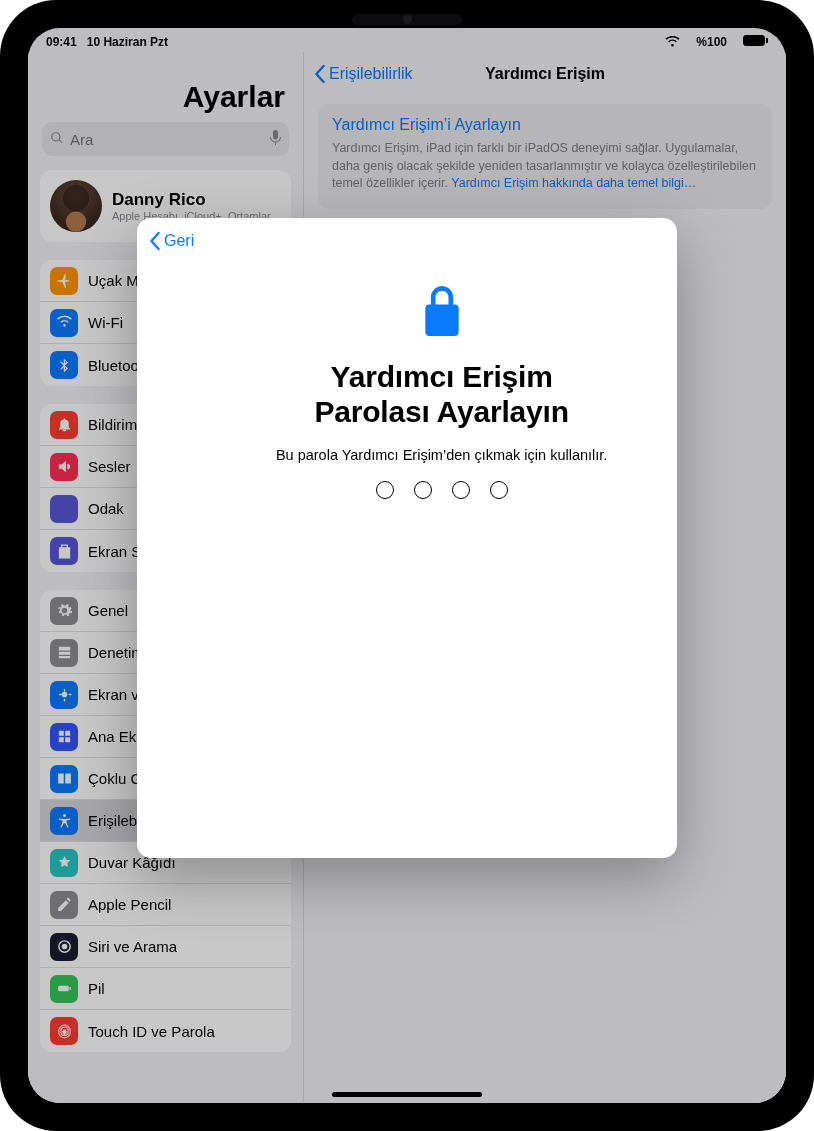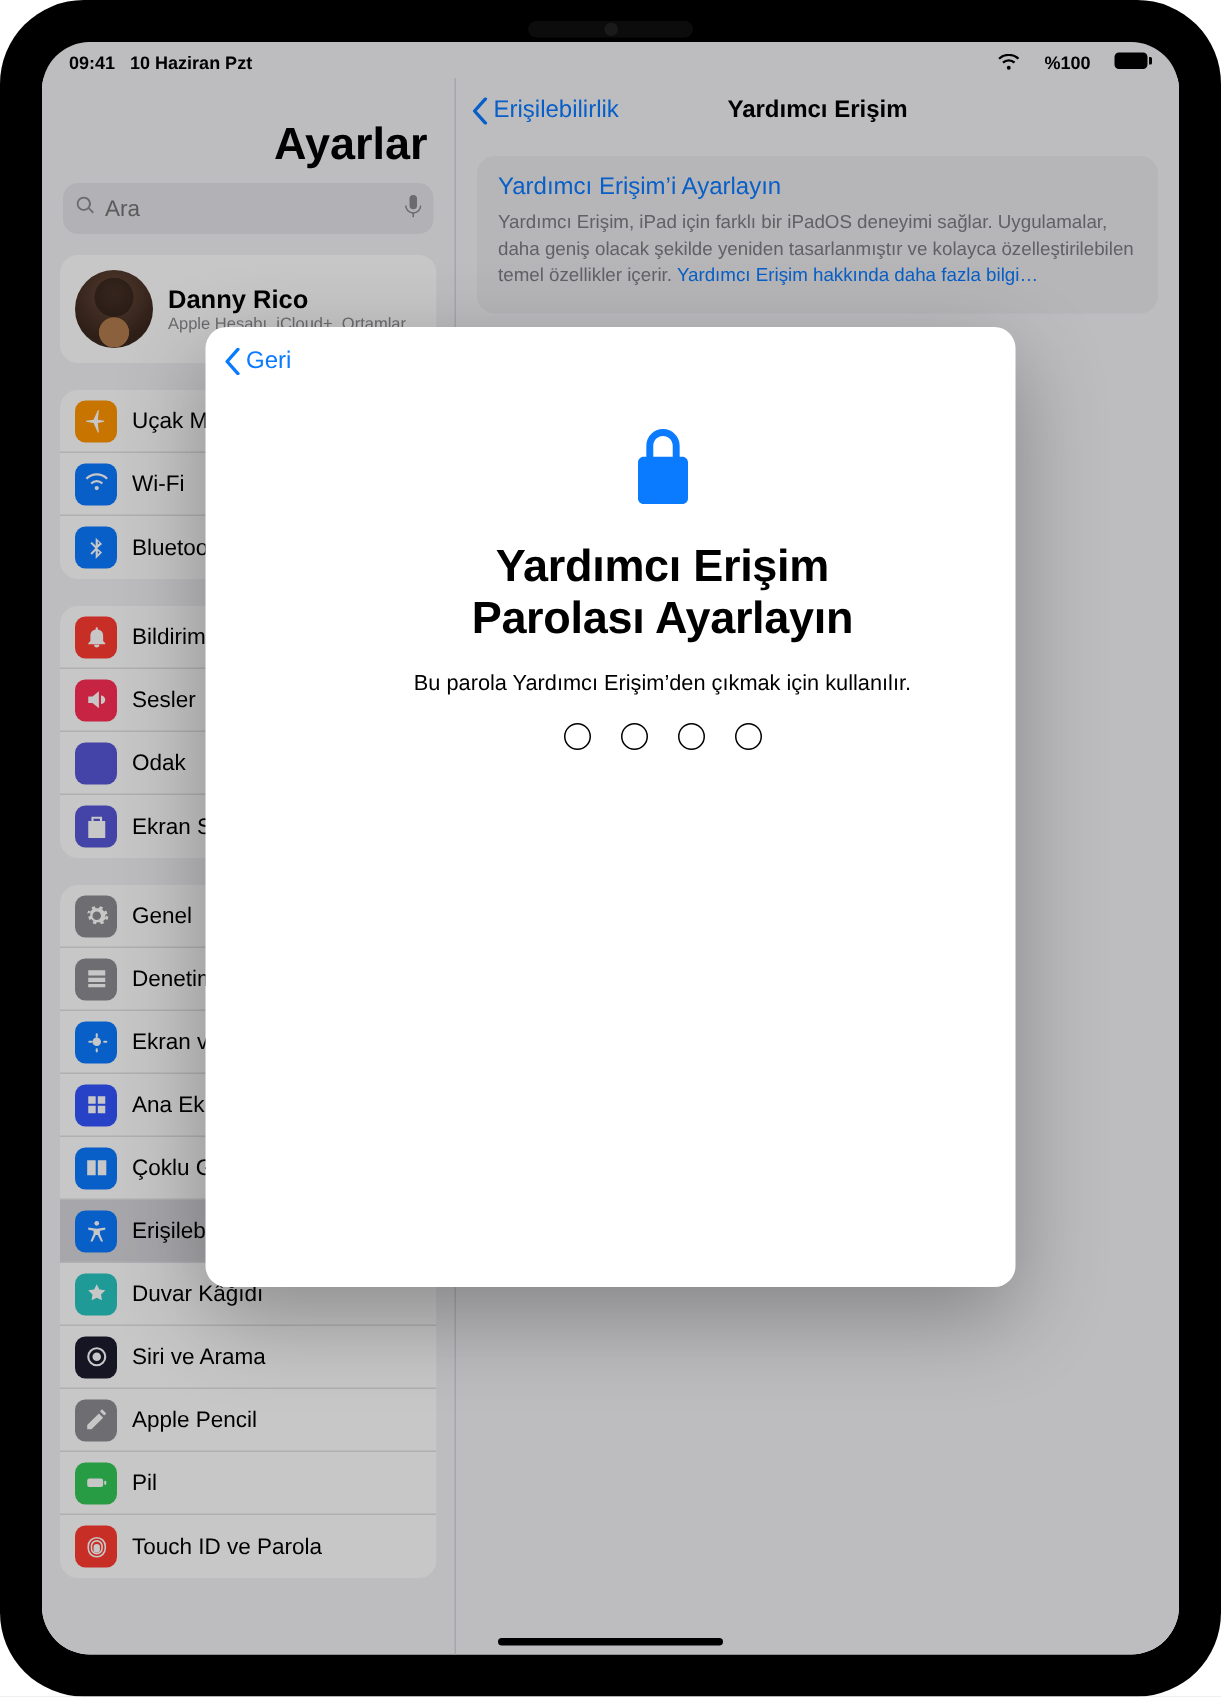--- a/index.html
+++ b/index.html
@@ -270,35 +270,35 @@
                 </div>
                 <div class="row">
                   <div class="icon-box" style="background: rgb(41, 198, 192);">
                     <svg viewBox="0 0 24 24">
                       <path d="M12 3l2.5 5 5.5.8-4 3.9.9 5.5L12 15.8 7.1 18.2 8 12.7 4 8.8 9.5 8z"></path>
                     </svg>
                   </div>
                   <div class="label">Duvar Kâğıdı</div>
                 </div>
                 <div class="row">
+                  <div class="icon-box" style="background: rgb(142, 142, 147);">
+                    <svg viewBox="0 0 24 24">
+                      <path d="M3 17l11-11 4 4L7 21H3v-4zM15 4l2-2 4 4-2 2-4-4z"></path>
+                    </svg>
+                  </div>
+                  <div class="label">Apple Pencil</div>
+                </div>
+                <div class="row">
                   <div class="icon-box" style="background: rgb(27, 27, 46);">
                     <svg viewBox="0 0 24 24">
                       <circle cx="12" cy="12" r="8" fill="none" stroke="#fff" stroke-width="2"></circle>
                       <circle cx="12" cy="12" r="4"></circle>
                     </svg>
                   </div>
                   <div class="label">Siri ve Arama</div>
-                </div>
-                <div class="row">
-                  <div class="icon-box" style="background: rgb(142, 142, 147);">
-                    <svg viewBox="0 0 24 24">
-                      <path d="M3 17l11-11 4 4L7 21H3v-4zM15 4l2-2 4 4-2 2-4-4z"></path>
-                    </svg>
-                  </div>
-                  <div class="label">Apple Pencil</div>
                 </div>
                 <div class="row">
                   <div class="icon-box" style="background: rgb(52, 199, 89);">
                     <svg viewBox="0 0 24 24">
                       <rect x="3" y="8" width="15" height="8" rx="2"></rect>
                       <rect x="19" y="10" width="2" height="4" rx="1"></rect>
                     </svg>
                   </div>
                   <div class="label">Pil</div>
                 </div>
@@ -323,21 +323,21 @@
                 <path d="M10 1L2 10l8 9" stroke="#0a7aff" stroke-width="2.5" fill="none" stroke-linecap="round" stroke-linejoin="round"></path>
               </svg>
             <span>Erişilebilirlik</span>
           </div>
           <div class="dtitle">Yardımcı Erişim</div>
         </div>
         <div class="detail-body">
           <div class="panel">
             <div class="panel-title">Yardımcı Erişim’i Ayarlayın</div>
             <div class="panel-desc">
-              <span>Yardımcı Erişim, iPad için farklı bir iPadOS deneyimi sağlar. Uygulamalar, daha geniş olacak şekilde yeniden tasarlanmıştır ve kolayca özelleştirilebilen temel özellikler içerir. </span><span class="inline-link">Yardımcı Erişim hakkında daha fazla bilgi…</span>
+              <span>Yardımcı Erişim, iPad için farklı bir iPadOS deneyimi sağlar. Uygulamalar, daha geniş olacak şekilde yeniden tasarlanmıştır ve kolayca özelleştirilebilen temel özellikler içerir. </span><span class="inline-link">Yardımcı Erişim hakkında daha temel bilgi…</span>
             </div>
           </div>
         </div>
       </div>
     </div>
 
     <div class="dim"></div>
     <div class="modal">
       <div class="modal-nav">
         <div class="modal-back">

